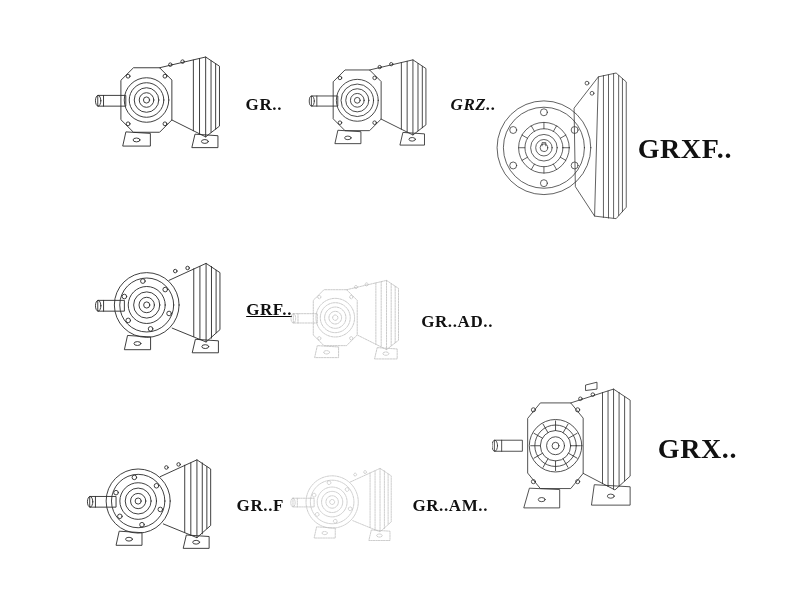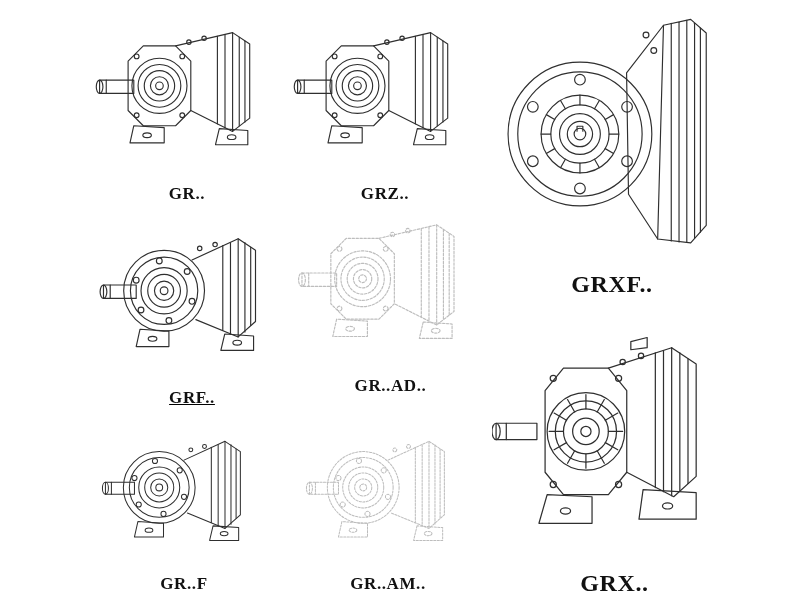--- a/index.html
+++ b/index.html
@@ -3,35 +3,35 @@
 <meta charset="utf-8">
 <style>
   html,body{margin:0;padding:0;}
   body{
     width:800px;height:600px;position:relative;overflow:hidden;
     background:#ffffff;
     font-family:"Liberation Serif", serif;
   }
   .catalog{position:absolute;inset:0;}
   .cell{
-    position:absolute;display:flex;flex-direction:column;
+    position:absolute;display:flex;flex-direction:row;align-items:center;
   }
   .cell svg{width:100%;height:calc(100% - 26px);display:block;}
   .label{
     height:24px;line-height:24px;text-align:center;
     font-weight:bold;font-size:17px;letter-spacing:0.6px;color:#111111;
     white-space:nowrap;
   }
-  .label.big{font-size:24px;}
+  .label.big{font-size:28px;}
   
   .c-gr   {left:92px;  top:2px;   width:190px; height:206px;}
-  .c-grz  {left:290px; top:2px;   width:190px; height:206px;}
+  .c-grz  {left:306px; top:2px;   width:190px; height:206px;font-style:italic;}
   .c-grxf {left:492px; top:0px;   width:240px; height:298px;}
   .c-grf  {left:92px;  top:208px; width:200px; height:204px;text-decoration:underline;}
-  .c-grad {left:288px; top:196px; width:205px; height:204px;}
+  .c-grad {left:288px; top:220px; width:205px; height:204px;}
   .c-grff {left:84px;  top:414px; width:200px; height:184px;}
   .c-gram {left:288px; top:414px; width:200px; height:184px;}
   .c-grx  {left:492px; top:300px; width:245px; height:297px;}
 </style>
 </head>
 <body>
 
 <div class="catalog">
 
   <div class="cell c-gr">

